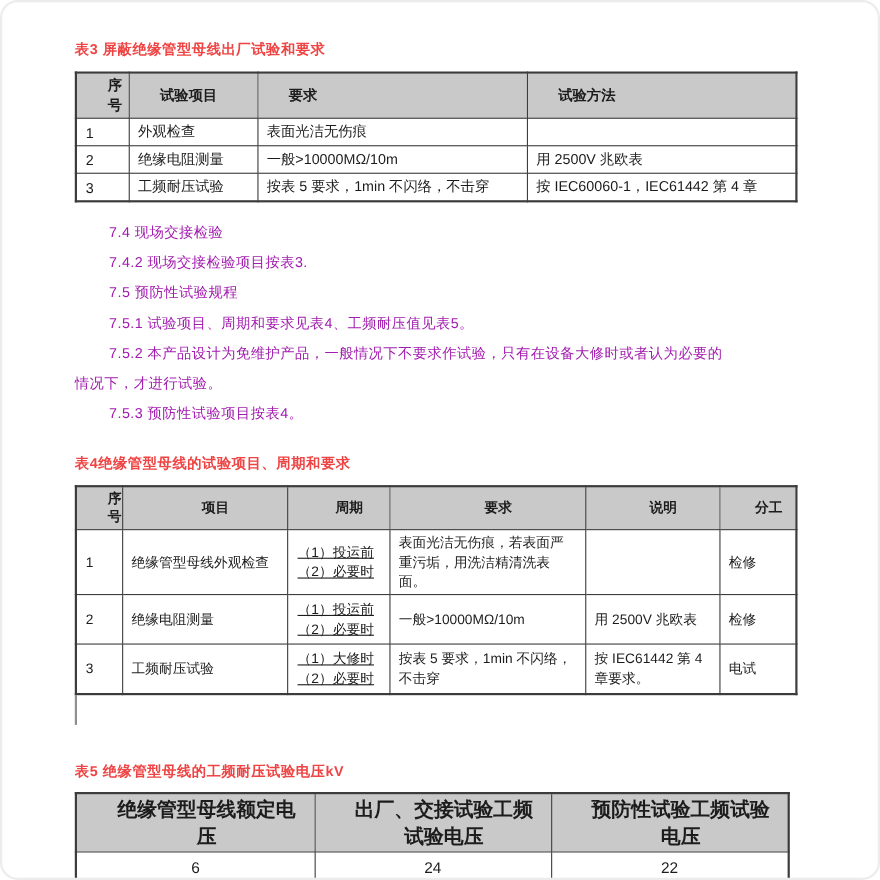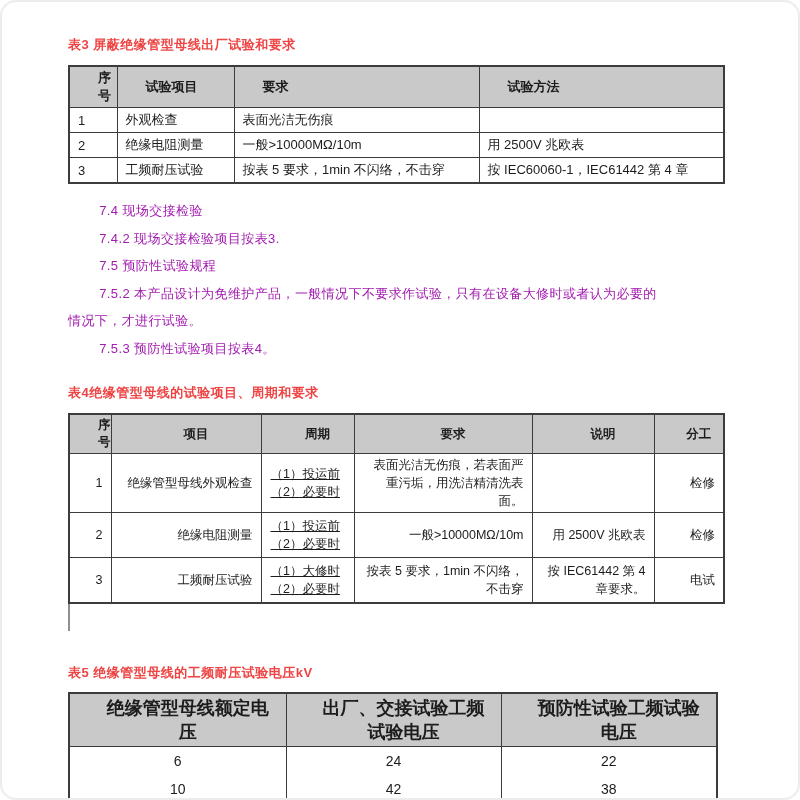--- a/index.html
+++ b/index.html
@@ -30,21 +30,21 @@
   .t3 th{text-align:left;height:21px;}
   .t3 td{text-align:left;height:20px;}
   
   .paras{margin-top:13px;}
   .para{font-size:13px;line-height:27.5px;margin:0;color:#a21caf;letter-spacing:0.4px;}
   .para.indent{text-indent:2.4em;}
   
   .t4-wrap{position:relative;margin-top:22px;}
   .t4{width:655px;}
   .t4 th{text-align:center;height:18px;font-size:12.5px;}
-  .t4 td{text-align:right;height:40px;font-size:12.5px;line-height:18px;}
+  .t4 td{text-align:left;height:40px;font-size:12.5px;line-height:18px;}
   .t4 td.period{text-align:left;padding-left:9px;}
   .period-line{display:block;text-decoration:underline;}
   .artifact{position:absolute;left:0;top:100%;width:2px;height:27px;background:#8f8f8f;}
   
   .t5-title{margin-top:60px;margin-bottom:10px;}
   .t5{width:648px;}
   .t5 th{text-align:center;height:25px;font-size:18px;}
   .t5 td{text-align:center;height:24px;font-size:14px;border-top:none;border-bottom:none;}
   .t5 tbody tr:last-child td{border-bottom:1px solid #3c3c3c;}
 </style>
@@ -88,20 +88,21 @@
         <td>按表 5 要求，1min 不闪络，不击穿</td>
         <td>按 IEC60060-1，IEC61442 第 4 章</td>
       </tr>
     </tbody>
   </table>
 
   <div class="paras">
     <p class="para indent">7.4 现场交接检验</p>
     <p class="para indent">7.4.2 现场交接检验项目按表3.</p>
     <p class="para indent">7.5 预防性试验规程</p>
+    <p class="para indent">7.5.1 试验项目、周期和要求见表4、工频耐压值见表5。</p>
     <p class="para indent">7.5.2 本产品设计为免维护产品，一般情况下不要求作试验，只有在设备大修时或者认为必要的</p>
     <p class="para">情况下，才进行试验。</p>
     <p class="para indent">7.5.3 预防性试验项目按表4。</p>
   </div>
 
   <div class="t4-wrap">
     <p class="tbl-title">表4绝缘管型母线的试验项目、周期和要求</p>
     <table class="doc-table t4">
       <colgroup>
           <col style="width:42px">

